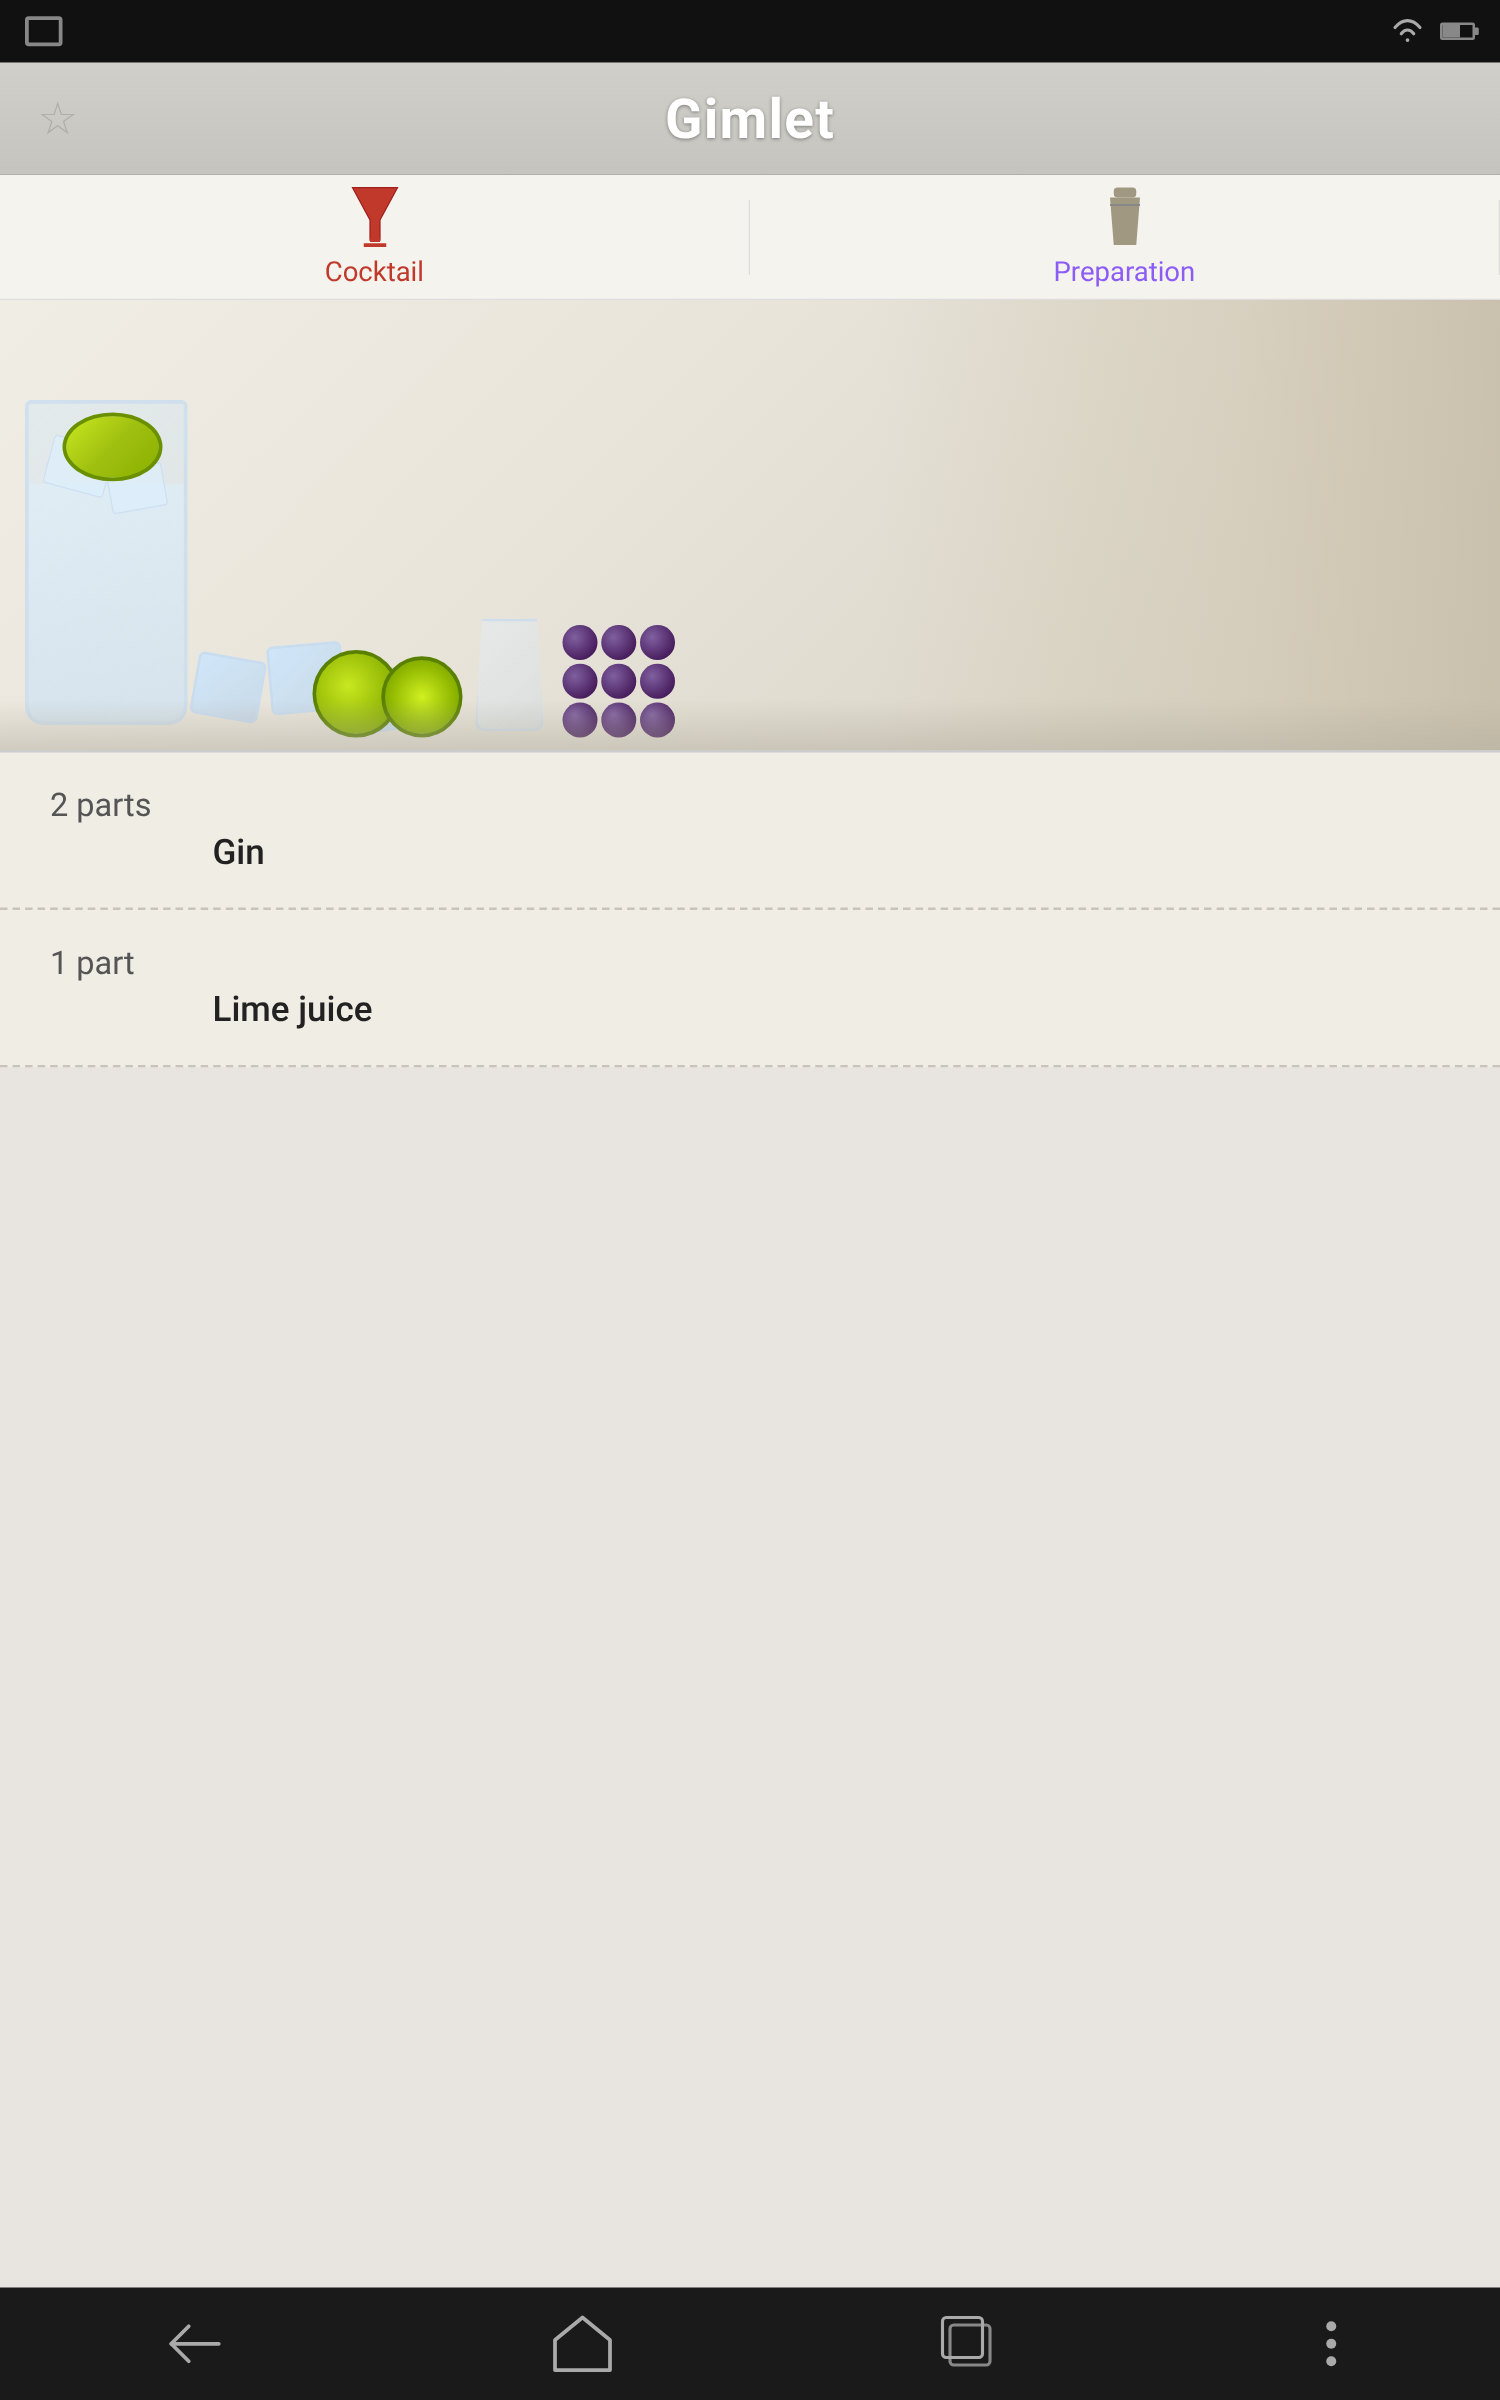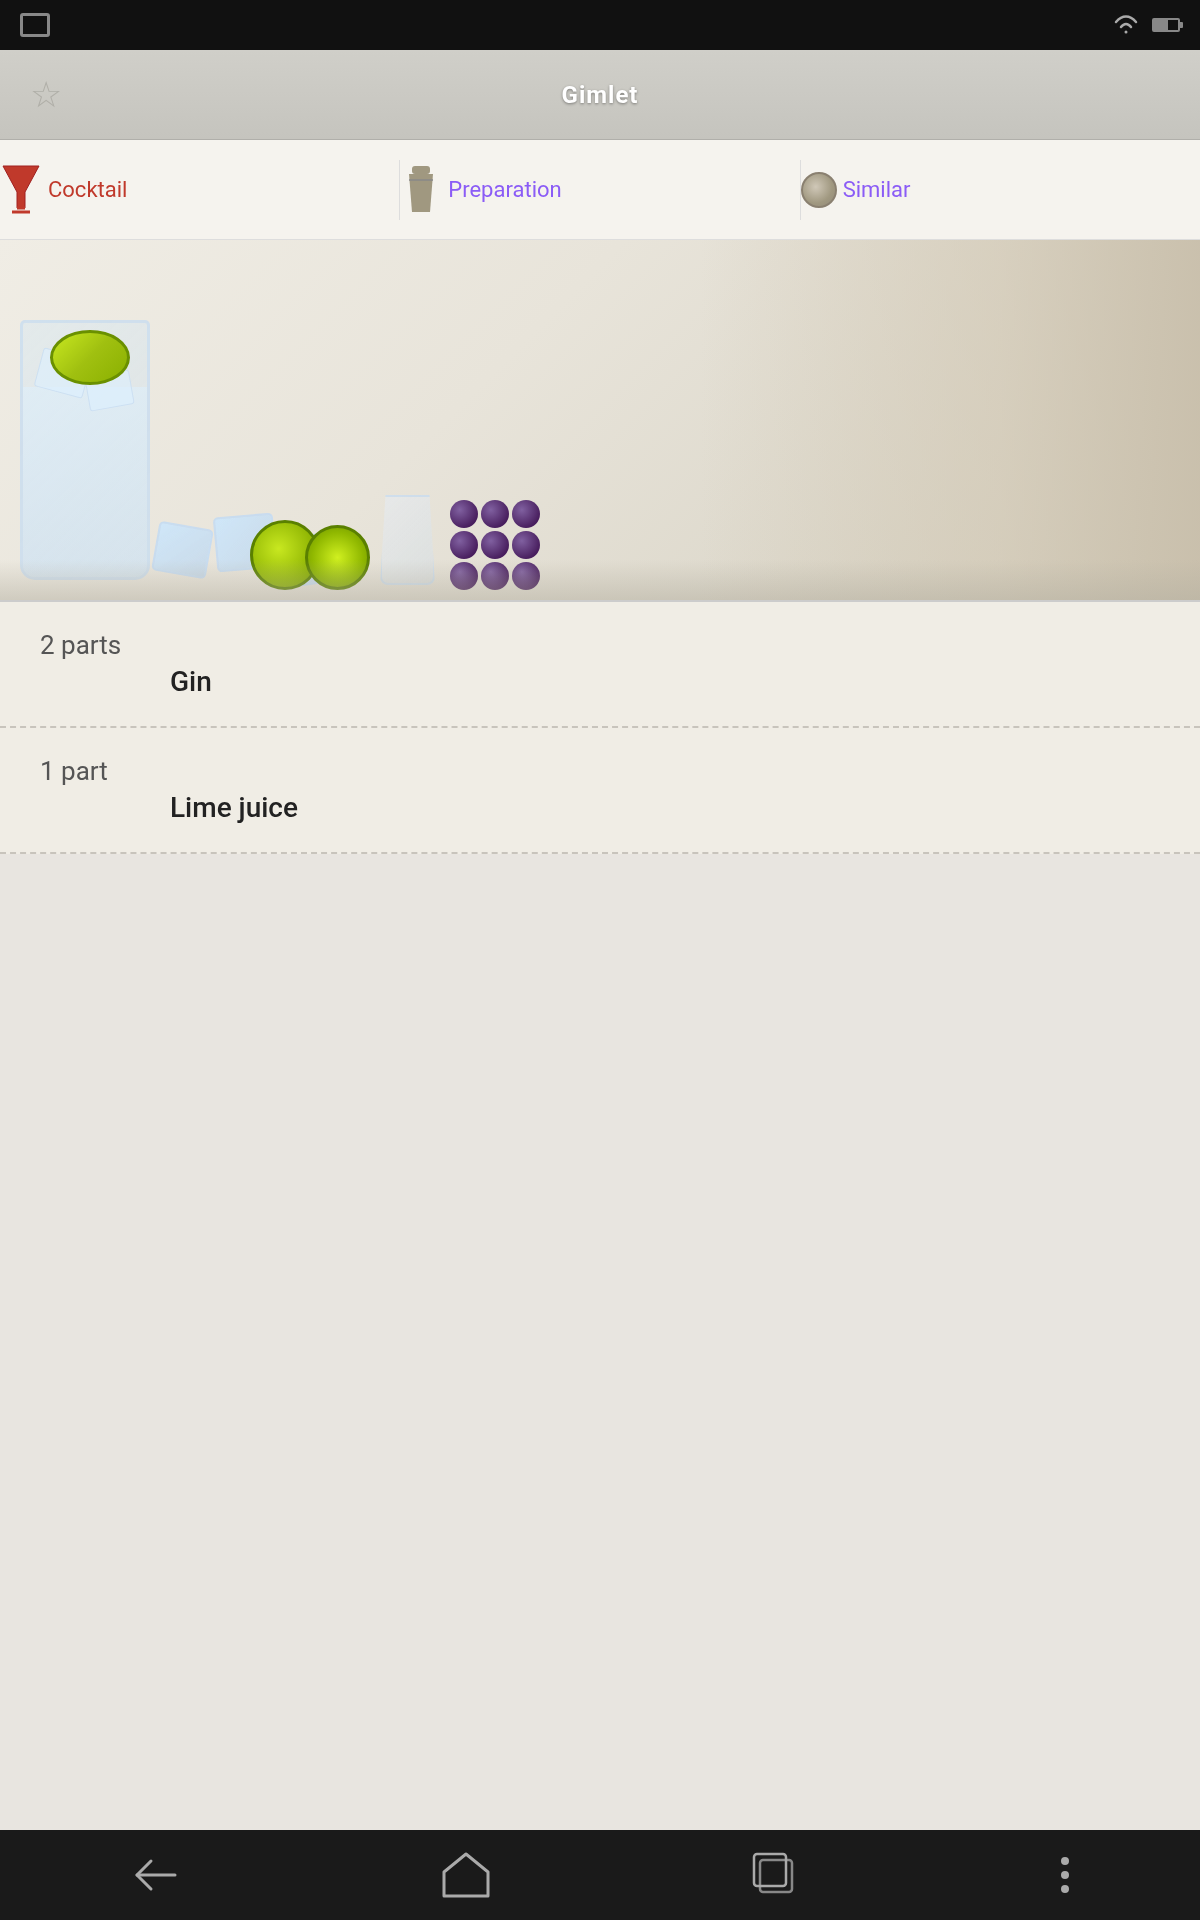--- a/index.html
+++ b/index.html
@@ -77,21 +77,21 @@
       height: 90px;
       background: linear-gradient(180deg, #d0cfc9 0%, #c5c4be 100%);
       display: flex;
       align-items: center;
       justify-content: center;
       position: relative;
       border-bottom: 1px solid #b0afaa;
     }
 
     .title-bar-title {
-      font-size: 24px;
+      font-size: 44px;
       font-weight: bold;
       color: #fff;
       text-shadow: 0 1px 3px rgba(0,0,0,0.4);
       letter-spacing: 1px;
     }
 
     .favorite-btn {
       position: absolute;
       left: 30px;
       top: 50%;
@@ -112,21 +112,21 @@
       height: 100px;
       background: #f5f3ee;
       display: flex;
       align-items: center;
       justify-content: space-around;
       border-bottom: 1px solid #ddd;
     }
 
     .tab-item {
       display: flex;
-      flex-direction: row;
+      flex-direction: column;
       align-items: center;
       gap: 6px;
       cursor: pointer;
       flex: 1;
       padding: 10px 0;
     }
 
     .tab-label {
       font-size: 22px;
       color: #8b5cf6;
@@ -473,24 +473,20 @@
   <div class="tab-item">
     <svg width="42" height="52" viewBox="0 0 42 52">
       <rect x="12" y="2" width="18" height="8" rx="3" fill="#a09880"></rect>
       <path d="M9,10 L33,10 L30,48 L12,48 Z" fill="#a09880"></path>
       <line x1="9" y1="16" x2="33" y2="16" stroke="#888" stroke-width="1.5"></line>
     </svg>
     <span class="tab-label">Preparation</span>
   </div>
   <div class="tab-divider"></div>
 
-  <div class="tab-item">
-    <div class="divider-circle"></div>
-    <span class="tab-label">Similar</span>
-  </div>
 </div>
 
 <div class="cocktail-image-area">
   <div class="cocktail-scene">
 
     <div class="glass">
       <div class="glass-body">
         <div class="glass-liquid"></div>
         <div class="glass-ice1"></div>
         <div class="glass-ice2"></div>

